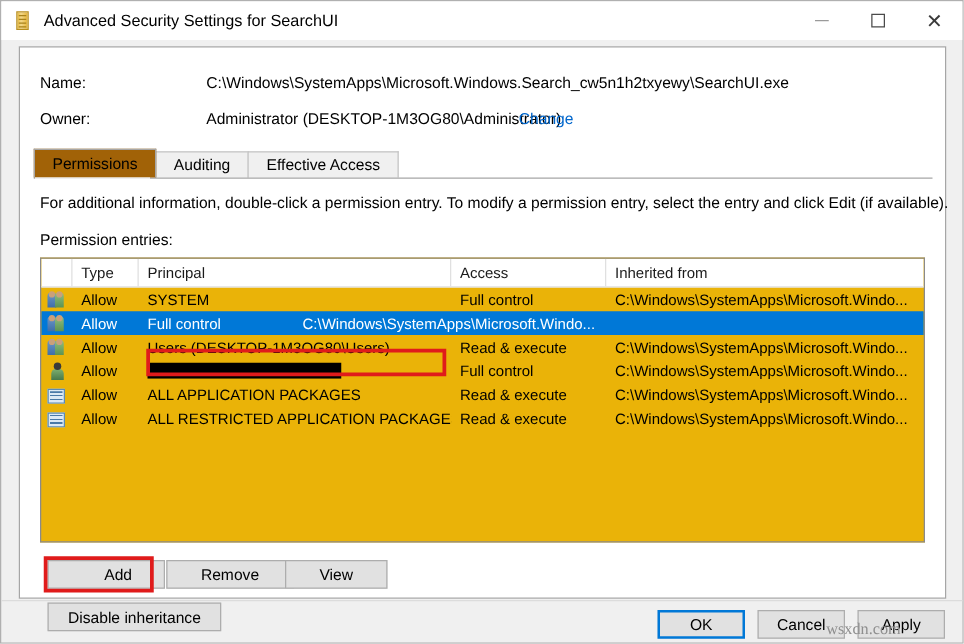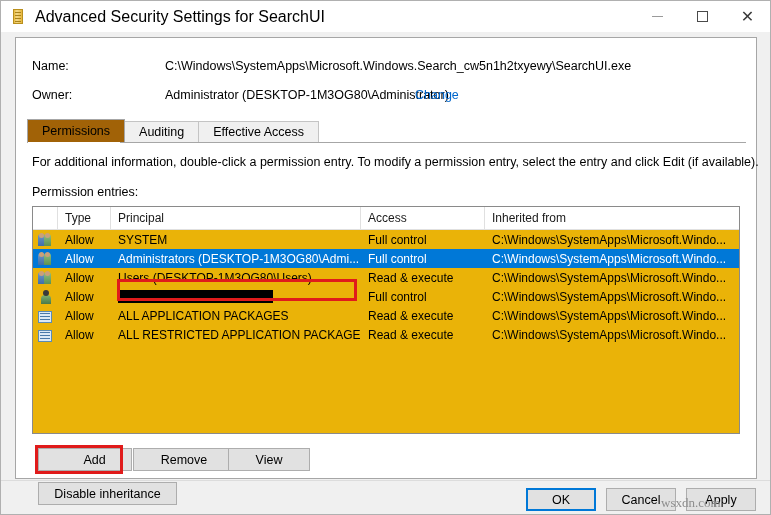--- a/index.html
+++ b/index.html
@@ -38,21 +38,21 @@
     box-sizing: border-box;
   }
   #title-icon .doc::after {
     content: "";
     position: absolute; left: 1px; top: 2px;
     width: 6px; height: 1px;
     box-shadow: 0 0 0 0 #a8821b, 0 3px 0 0 #a8821b, 0 6px 0 0 #a8821b, 0 9px 0 0 #a8821b;
     background: #a8821b;
   }
   #title-text {
-    font-size: 16px; color: #000000;
+    font-size: 13px; color: #000000;
     white-space: nowrap;
   }
   #win-controls {
     position: absolute; right: 0; top: 0;
     height: 31px; display: flex;
   }
   .win-btn {
     width: 45px; height: 31px;
     display: flex; align-items: center; justify-content: center;
     font-size: 13px; color: #6b6b6b;
@@ -337,23 +337,20 @@
           <div class="lrow selected">
             <div class="cell c-icon">
               <span class="ico ico-group">
                 <span class="p1"></span>
                 <span class="p2"></span>
                 <span class="h1"></span>
                 <span class="h2"></span>
               </span>
             </div>
             <div class="cell c-type">Allow</div>
-            <div class="cell c-prin">
-              <span>Administrators (DESKTOP-1M3OG80\Admi...</span>
-            </div>
             <div class="cell c-acc">Full control</div>
             <div class="cell c-inh">C:\Windows\SystemApps\Microsoft.Windo...</div>
           </div>
           <div class="lrow">
             <div class="cell c-icon">
               <span class="ico ico-group">
                 <span class="p1"></span>
                 <span class="p2"></span>
                 <span class="h1"></span>
                 <span class="h2"></span>

